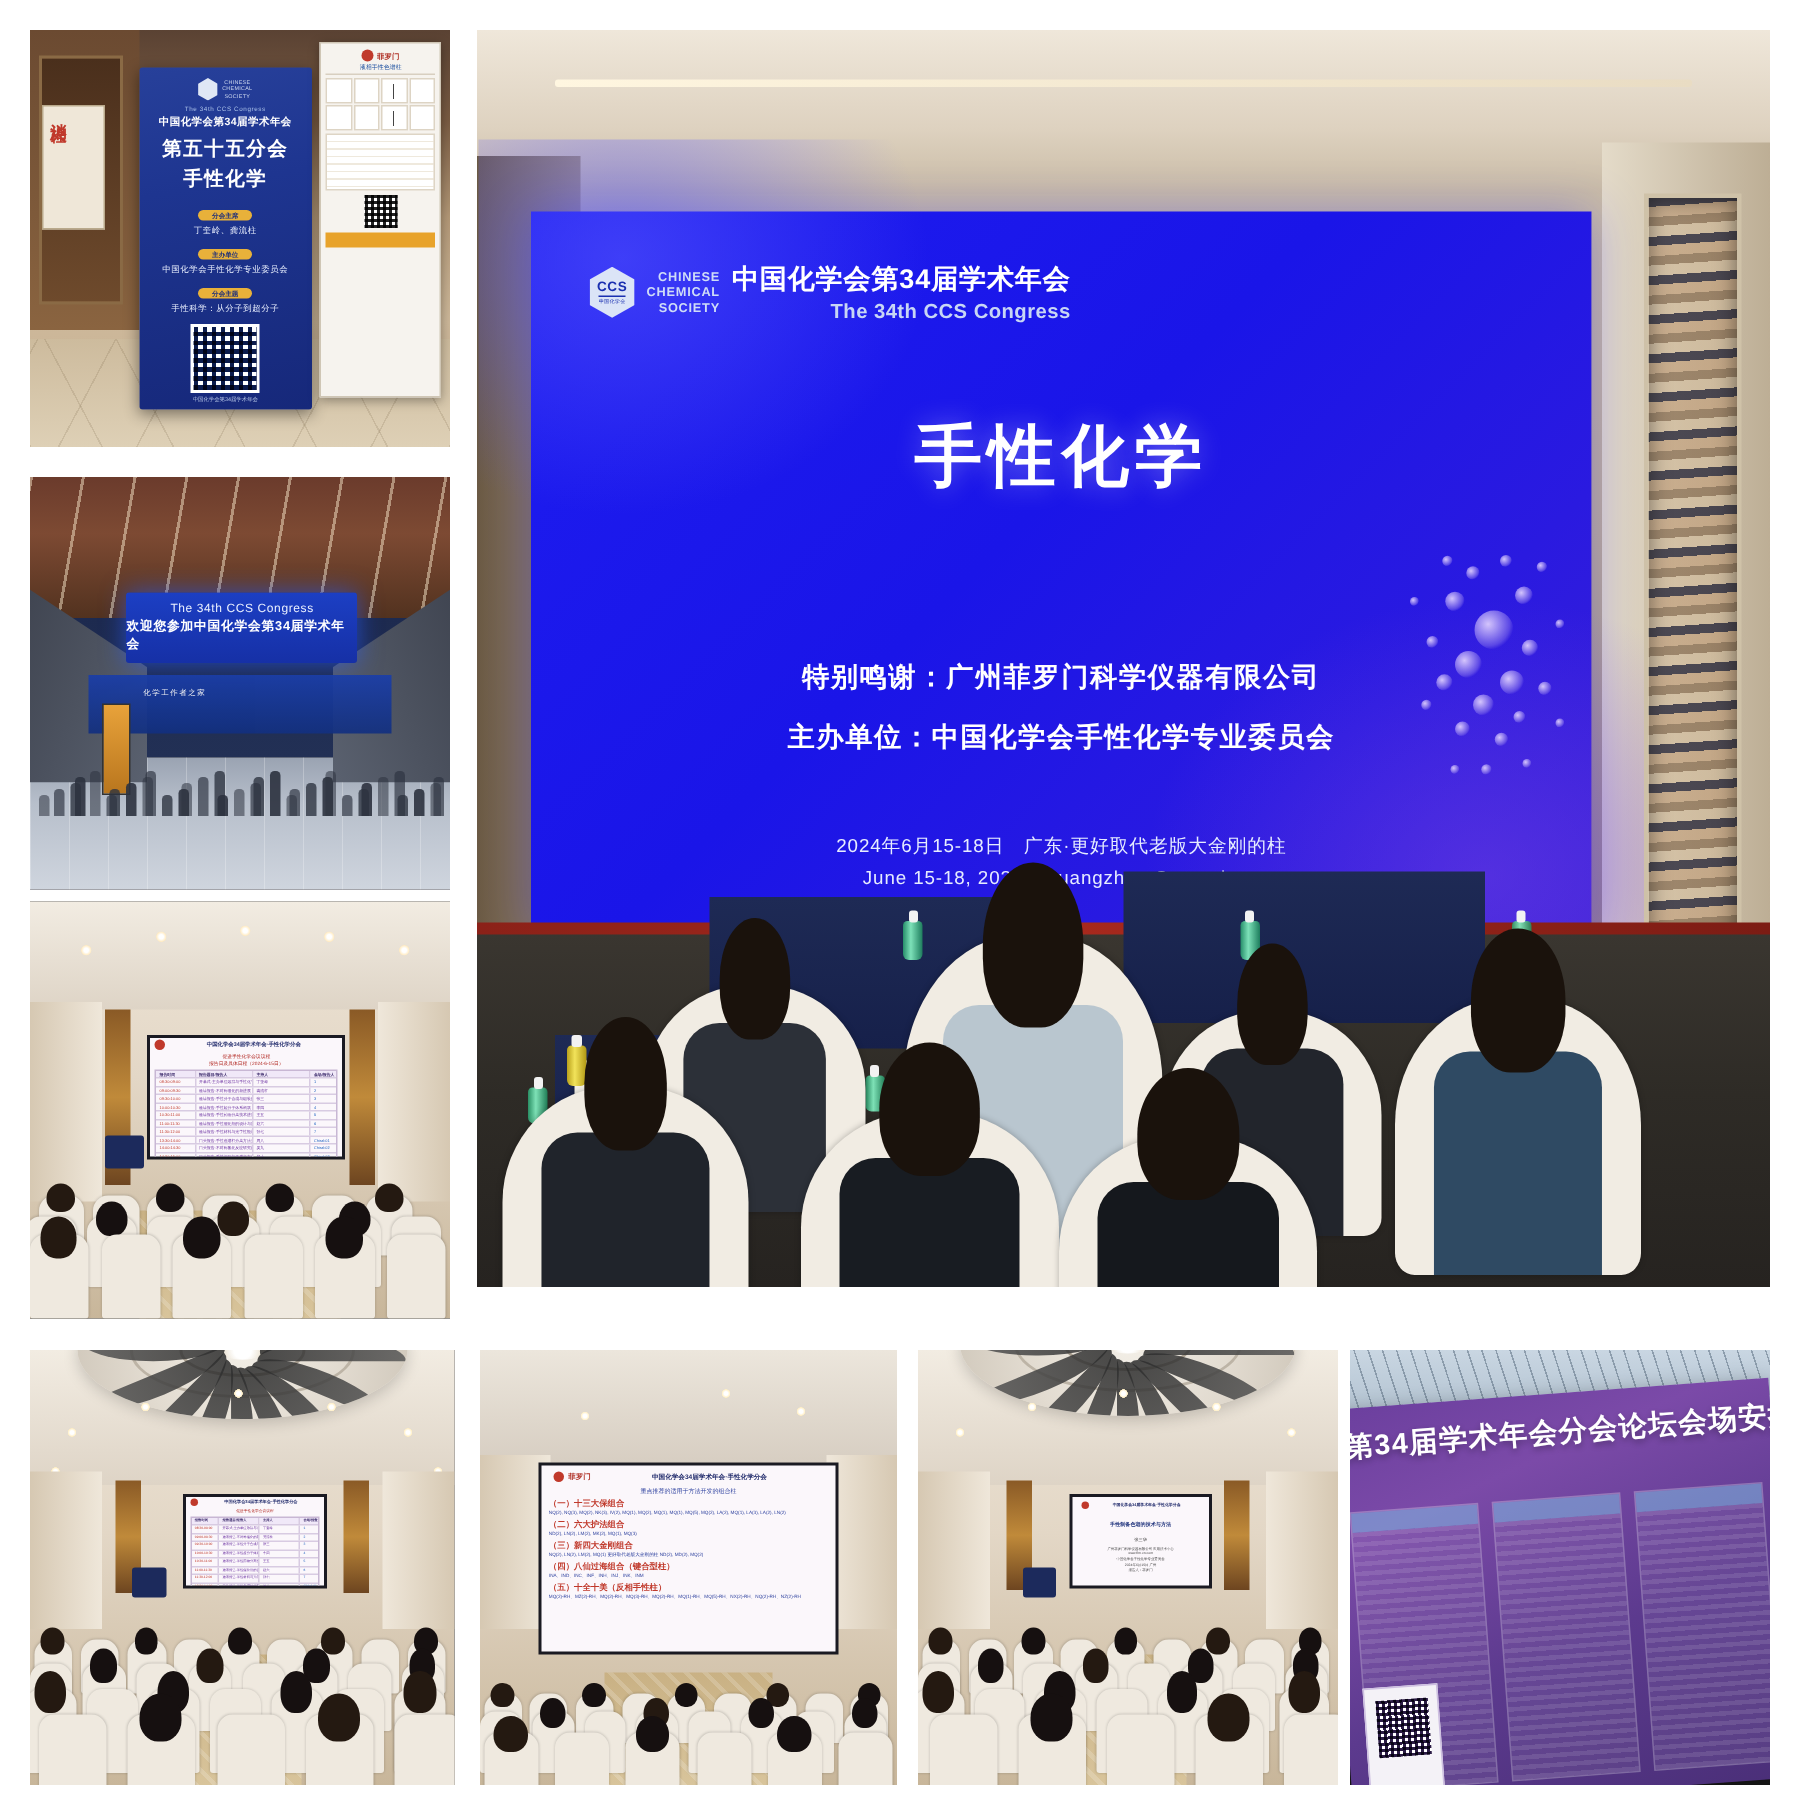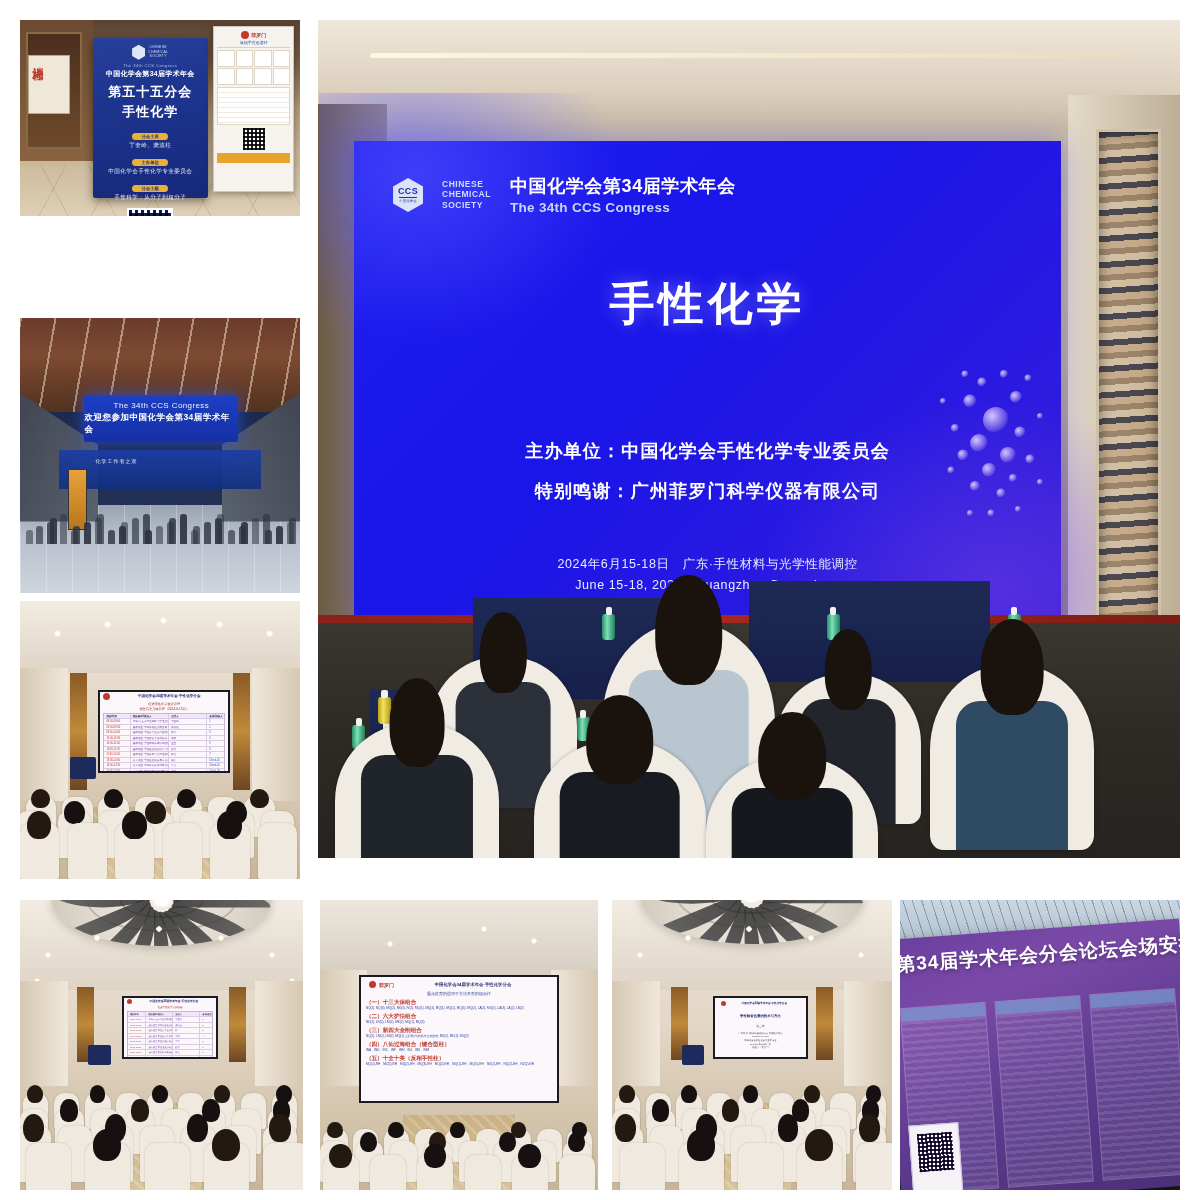--- a/index.html
+++ b/index.html
@@ -7,21 +7,21 @@
     width: 1200px; height: 1200px;
     background: #ffffff;
     font-family: "Liberation Sans", sans-serif;
     overflow: hidden;
   }
   .collage { position: relative; width: 1200px; height: 1200px; background:#fff; }
 
   .photo { position: absolute; overflow: hidden; background:#1a1a1a; }
 
   
-  #p-banner { left:20px; top:20px; width:280px; height:196px;
+  #p-banner { left:20px; top:20px; width:280px; height:278px;
       background: linear-gradient(180deg,#5a4233 0%, #7a5c43 22%, #b39877 45%, #cdb89a 70%, #c3ad90 100%); }
   #p-banner .wall-left { position:absolute; left:0; top:0; width:26%; height:72%;
       background:linear-gradient(180deg,#6b4a31,#8a6440); }
   #p-banner .door-frame { position:absolute; left:2%; top:6%; width:20%; height:60%;
       background:linear-gradient(180deg,#4a2f1c,#6e4a2c); border:2px solid #8a6a45; }
   #p-banner .hydrant-sign { position:absolute; left:3%; top:18%; width:15%; height:30%;
       background:#efe7d8; border:1px solid #b9a98b; }
   #p-banner .hydrant-sign .cn { color:#c0392b; font-size:11px; font-weight:bold; writing-mode:vertical-rl;
       line-height:1.05; padding:2px; letter-spacing:1px;}
   #p-banner .floor { position:absolute; left:0; bottom:0; width:100%; height:26%;
@@ -160,21 +160,21 @@
         repeating-linear-gradient(176deg, rgba(30,30,50,.75) 0 6px, rgba(190,150,110,.55) 6px 13px,
           rgba(120,90,60,.6) 13px 19px, rgba(210,185,150,.5) 19px 26px);
       border:3px solid #cfc2a8; box-shadow:inset 0 0 14px rgba(0,0,0,.5);}
   #p-main .screen{ position:absolute;left:4.2%;top:14.4%;width:82%;height:57.5%;
       background:linear-gradient(135deg,#1d1df0 0%,#1a15e8 45%,#2a1ae0 75%,#3a1fd8 100%);
       box-shadow:0 0 30px rgba(40,40,255,.35);}
   #p-main .screen .glowTL{ position:absolute;left:-5%;top:-10%;width:45%;height:55%;
       background:radial-gradient(ellipse at 30% 30%, rgba(90,90,255,.55), transparent 65%);}
   #p-main .screen .glowBR{ position:absolute;right:-5%;bottom:-10%;width:50%;height:60%;
       background:radial-gradient(ellipse at 70% 70%, rgba(120,70,230,.45), transparent 65%);}
-  #p-main .hdr{ position:absolute;left:5.5%;top:7%;display:flex;align-items:center;gap:19px;}
+  #p-main .hdr{ position:absolute;left:5.5%;top:7%;display:flex;align-items:center;gap:8px;text-align:right;}
   #p-main .hexlogo{ width:30px;height:34px;background:#dbe4f7; position:relative;
       clip-path:polygon(50% 0,100% 25%,100% 75%,50% 100%,0 75%,0 25%);
       display:flex;flex-direction:column;align-items:center;justify-content:center;}
   #p-main .hexlogo b{ font-size:9px;color:#1a2fb0;letter-spacing:.4px;}
   #p-main .hexlogo span{ font-size:3.4px;color:#1a2fb0;letter-spacing:.2px;}
   #p-main .hexlogo .bar{ width:60%;height:1px;background:#1a2fb0;margin:1px 0;}
   #p-main .soc{ font-size:8.5px;line-height:1.28;color:#cfdcf7;letter-spacing:.5px;font-weight:bold;}
   #p-main .cnTitle{ font-size:18px;font-weight:bold;color:#ffffff;letter-spacing:.6px;}
   #p-main .enTitle{ font-size:13.5px;color:#c8d6f5;letter-spacing:.3px;margin-top:2px;font-weight:bold;}
   #p-main .slogan{ position:absolute;right:5%;top:7.5%;text-align:center;}
@@ -520,26 +520,26 @@
           <div class="enTitle">The 34th CCS Congress</div>
         </div>
       </div>
 
 
       <div class="bigTitle">
         <div>手性化学</div>
       </div>
 
       <div class="orgs">
+        <div>特别鸣谢：广州菲罗门科学仪器有限公司</div>
         <div>主办单位：中国化学会手性化学专业委员会</div>
-        <div>特别鸣谢：广州菲罗门科学仪器有限公司</div>
       </div>
 
       <div class="dates">
-        <div class="d1">2024年6月15-18日　广东·手性材料与光学性能调控</div>
+        <div class="d1">2024年6月15-18日　广东·更好取代老版大金刚的柱</div>
         <div class="d2">June 15-18, 2024　Guangzhou Guangdong</div>
       </div>
 
       <div class="mol" id="molecule">
           <i style="left: 52%; top: 40%; width: 26px; height: 26px; transform: translate(-50%, -50%);"></i>
           <i style="left: 38%; top: 52%; width: 18px; height: 18px; transform: translate(-50%, -50%);"></i>
           <i style="left: 62%; top: 58%; width: 16px; height: 16px; transform: translate(-50%, -50%);"></i>
           <i style="left: 30%; top: 30%; width: 13px; height: 13px; transform: translate(-50%, -50%);"></i>
           <i style="left: 68%; top: 28%; width: 12px; height: 12px; transform: translate(-50%, -50%);"></i>
           <i style="left: 46%; top: 66%; width: 14px; height: 14px; transform: translate(-50%, -50%);"></i>

